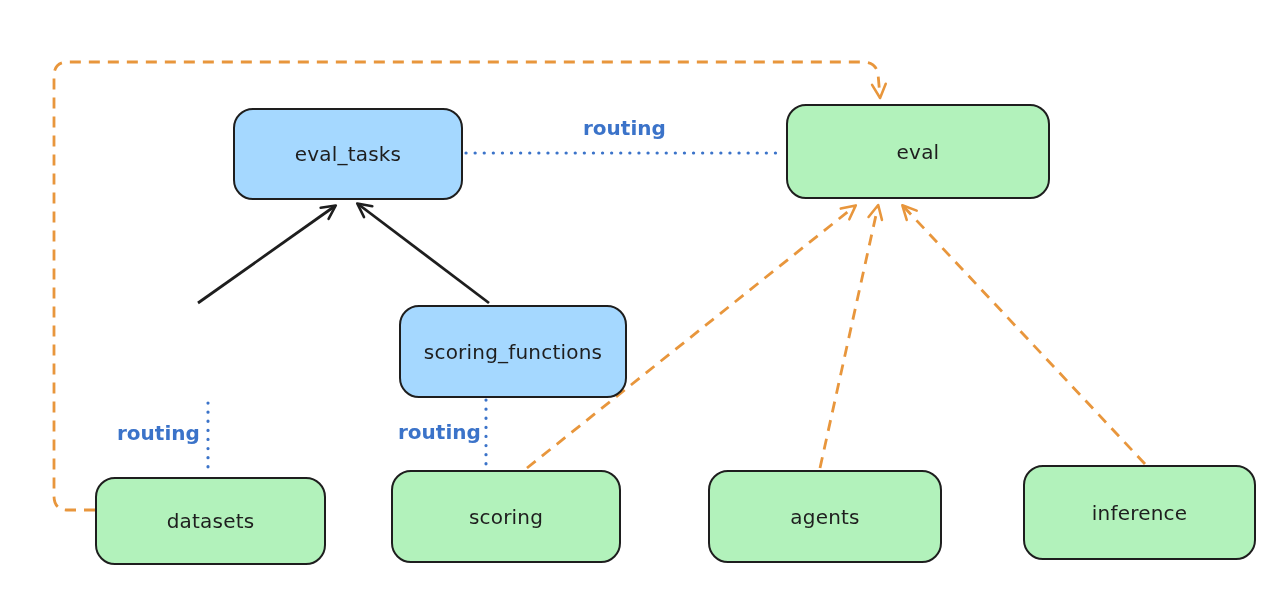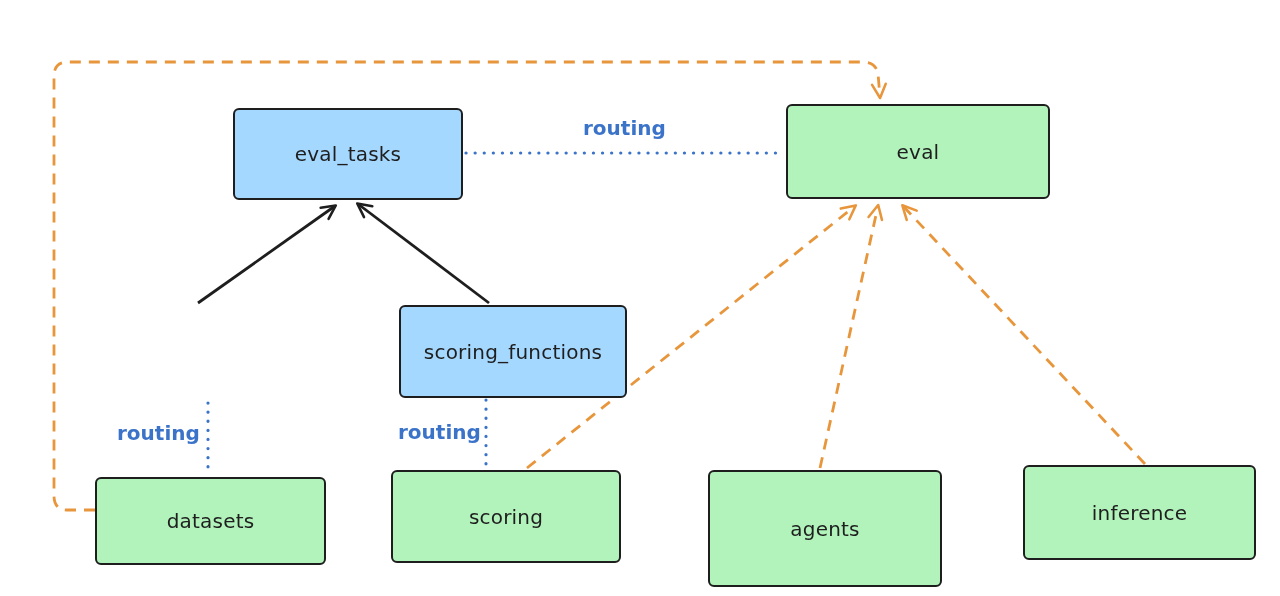--- a/index.html
+++ b/index.html
@@ -13,21 +13,21 @@
   }
   #edges {
     position: absolute;
     left: 0; top: 0;
     width: 1280px; height: 596px;
   }
   .node {
     position: absolute;
     box-sizing: border-box;
     border: 2.6px solid #1e1e1e;
-    border-radius: 6px;
+    border-radius: 20px;
     display: flex;
     align-items: center;
     justify-content: center;
     font-size: 20px;
     color: #1e1e1e;
     letter-spacing: 0.2px;
   }
   .edge-label {
     position: absolute;
     font-size: 20px;
@@ -70,21 +70,21 @@
   </div>
   <div class="node" style="left: 384px; top: 305px; width: 228px; height: 93px; background: rgb(165, 216, 255); border-color: rgb(30, 30, 30); margin-left: 15px;">
     <span>scoring_functions</span>
   </div>
   <div class="node" style="left: 95px; top: 477px; width: 231px; height: 88px; background: rgb(178, 242, 187); border-color: rgb(30, 30, 30);">
     <span>datasets</span>
   </div>
   <div class="node" style="left: 391px; top: 470px; width: 230px; height: 93px; background: rgb(178, 242, 187); border-color: rgb(30, 30, 30);">
     <span>scoring</span>
   </div>
-  <div class="node" style="left: 708px; top: 470px; width: 234px; height: 117px; background: rgb(178, 242, 187); border-color: rgb(30, 30, 30);">
+  <div class="node" style="left: 708px; top: 470px; width: 234px; height: 93px; background: rgb(178, 242, 187); border-color: rgb(30, 30, 30);">
     <span>agents</span>
   </div>
   <div class="node" style="left: 1023px; top: 465px; width: 233px; height: 95px; background: rgb(178, 242, 187); border-color: rgb(30, 30, 30);">
     <span>inference</span>
   </div>
 
   <div class="edge-label" style="left: 583px; top: 116px; color: rgb(59, 115, 201);">routing</div>
   <div class="edge-label" style="left: 117px; top: 421px; color: rgb(59, 115, 201);">routing</div>
   <div class="edge-label" style="left: 398px; top: 420px; color: rgb(59, 115, 201);">routing</div>
 </div>

